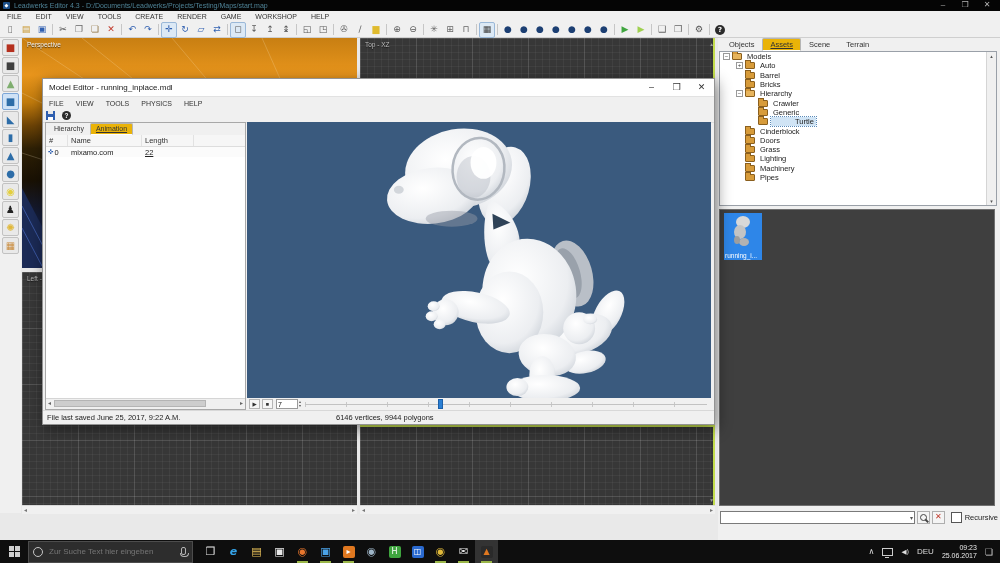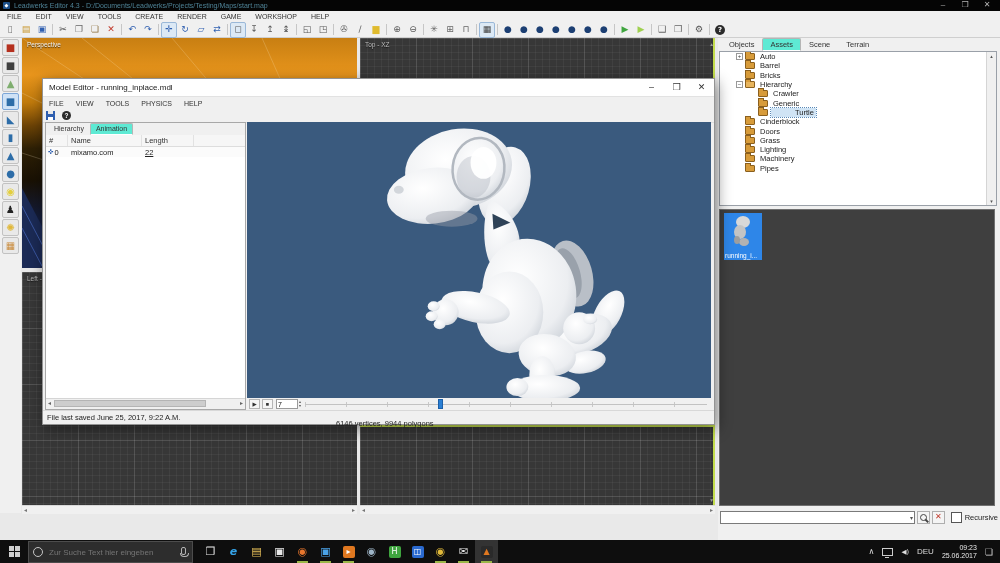--- a/index.html
+++ b/index.html
@@ -49,21 +49,21 @@
   .scrollstrip{top:505px;height:8px;background:#f0f0f0;border-top:1px solid #d8d8d8;color:#777;font-size:6px;line-height:8px;}
   .sarrow{position:absolute;top:0;}
   .limeV{left:713px;top:38px;width:2px;height:475px;background:#c3dd4d;}
   .limeH{left:360px;top:425px;width:355px;height:2px;background:#c3dd4d;}
   .vpscroll{position:absolute;color:#999;font-size:5.5px;line-height:6px;}
 
   
   #right-panel{left:718px;top:38px;width:282px;height:502px;background:#f0f0f0;}
   .tabsrow{display:flex;align-items:flex-end;height:13px;padding-left:3px;}
   .tab{font-size:7.5px;color:#333;padding:1px 7px;border:1px solid transparent;line-height:9px;}
-  .tab.active{background:#5eead4;border-color:#b5b5b5;border-bottom-color:#fff;border-radius:2px 2px 0 0;}
+  .tab.active{background:#eab308;border-color:#b5b5b5;border-bottom-color:#fff;border-radius:2px 2px 0 0;text-decoration:underline;}
   #tree-box{position:absolute;left:1px;top:13px;width:276px;height:153px;background:#fff;border:1px solid #9aa0a8;overflow:hidden;}
   .trow{display:flex;align-items:center;height:9.3px;white-space:nowrap;}
   .exp{width:7px;height:7px;box-sizing:border-box;border:1px solid #999;background:#fff;font-size:6px;line-height:5px;text-align:center;color:#444;margin-right:2px;flex:0 0 auto;}
   .folder{width:10px;height:7px;background:#d79b3a;border:1px solid #8a5f1e;border-radius:1px;position:relative;margin-right:3px;flex:0 0 auto;box-sizing:border-box;}
   .folder::before{content:'';position:absolute;top:-3px;left:-1px;width:4px;height:2px;background:#d79b3a;border:1px solid #8a5f1e;border-bottom:none;}
   .folder.open{background:#e7b45c;}
   .tlabel{font-size:7.5px;color:#222;padding:0 2px;line-height:9px;}
   .tlabel.sel{background:#d0e4f5;outline:1px dotted #5a8ab8;padding-left:24px;}
   #tree-scroll{position:absolute;right:0;top:0;bottom:0;width:9px;background:#f0f0f0;border-left:1px solid #d5d5d5;font-size:5px;color:#555;text-align:center;}
   #asset-browser{position:absolute;left:1px;top:171px;width:276px;height:297px;background:#3f3f3f;border:1px solid #707070;box-sizing:border-box;}
@@ -109,24 +109,24 @@
   #framebox{width:22px;height:10px;background:#fff;border:1px solid #9a9a9a;margin-left:3px;font-size:7px;color:#111;padding:0 1px;box-sizing:border-box;font-family:"Liberation Sans",sans-serif;}
   #spin{display:flex;flex-direction:column;justify-content:center;margin-left:1px;color:#555;}
   #spin span{font-size:4px;line-height:4px;}
   #slider{position:relative;flex:1;height:10px;margin:0 4px;}
   #slider .track{position:absolute;left:0;right:0;top:5px;height:1px;background:#c2c2c2;}
   #slider .ticks{position:absolute;left:0;right:0;top:3px;height:5px;
      background:repeating-linear-gradient(90deg,#c8c8c8 0 1px,transparent 1px 41px);}
   #slider .thumb{position:absolute;left:33%;top:0;width:5px;height:10px;background:#2a7fd4;border:1px solid #1b5fa8;box-sizing:border-box;}
   #medit-status{position:absolute;left:0;right:0;bottom:0;height:13px;background:#f0f0f0;border-top:1px solid #d8d8d8;font-size:7.5px;color:#222;}
   #status-left{position:absolute;left:4px;top:2px;}
-  #status-right{position:absolute;left:293px;top:8px;}
+  #status-right{position:absolute;left:293px;top:2px;}
 
   
-  #taskbar{left:0;top:540px;width:1000px;height:23px;background:#0e0e0e;display:flex;align-items:flex-end;z-index:9;}
+  #taskbar{left:0;top:540px;width:1000px;height:23px;background:#0e0e0e;display:flex;align-items:center;z-index:9;}
   #start-btn{width:28px;height:23px;display:flex;align-items:center;justify-content:center;}
   .winlogo{display:grid;grid-template-columns:5px 5px;grid-template-rows:5px 5px;gap:1px;}
   .winlogo span{background:#cfcfcf;}
   #tsearch{width:165px;height:22px;background:#2d2d2d;border:1px solid #4c4c4c;display:flex;align-items:center;box-sizing:border-box;}
   #tsearch .circ{width:8px;height:8px;border:1px solid #c5c5c5;border-radius:50%;margin:0 4px;flex:0 0 auto;}
   #tsearch input{flex:1;background:transparent;border:none;outline:none;color:#b8b8b8;font-size:8px;font-family:"Liberation Sans",sans-serif;min-width:0;}
   .mic{width:3px;height:6px;border:1px solid #b5b5b5;border-radius:2px;margin:0 6px 2px 2px;position:relative;flex:0 0 auto;}
   .mic::after{content:'';position:absolute;left:-2px;bottom:-3px;width:7px;height:3px;border:1px solid #b5b5b5;border-top:none;border-radius:0 0 4px 4px;}
   #task-apps{display:flex;height:23px;margin-left:6px;}
   .app{width:23px;height:23px;display:flex;align-items:center;justify-content:center;position:relative;}
@@ -386,20 +386,26 @@
 
   <div id="right-panel" class="abs">
     <div class="tabsrow" id="panel-tabs">
         <div class="tab">Objects</div>
         <div class="tab active">Assets</div>
         <div class="tab">Scene</div>
         <div class="tab">Terrain</div>
       </div>
     <div id="tree-box">
       <div id="tree-rows">
+          <div class="trow">
+            <span style="width: 3px; flex: 0 0 auto;"></span>
+            <span class="exp">−</span>
+            <span class="folder open"></span>
+            <span class="tlabel">Models</span>
+          </div>
           <div class="trow">
             <span style="width: 16px; flex: 0 0 auto;"></span>
             <span class="exp">+</span>
             <span class="folder"></span>
             <span class="tlabel">Auto</span>
           </div>
           <div class="trow">
             <span style="width: 16px; flex: 0 0 auto;"></span>
             <span style="width: 9px; flex: 0 0 auto;"></span>
             <span class="folder"></span>

